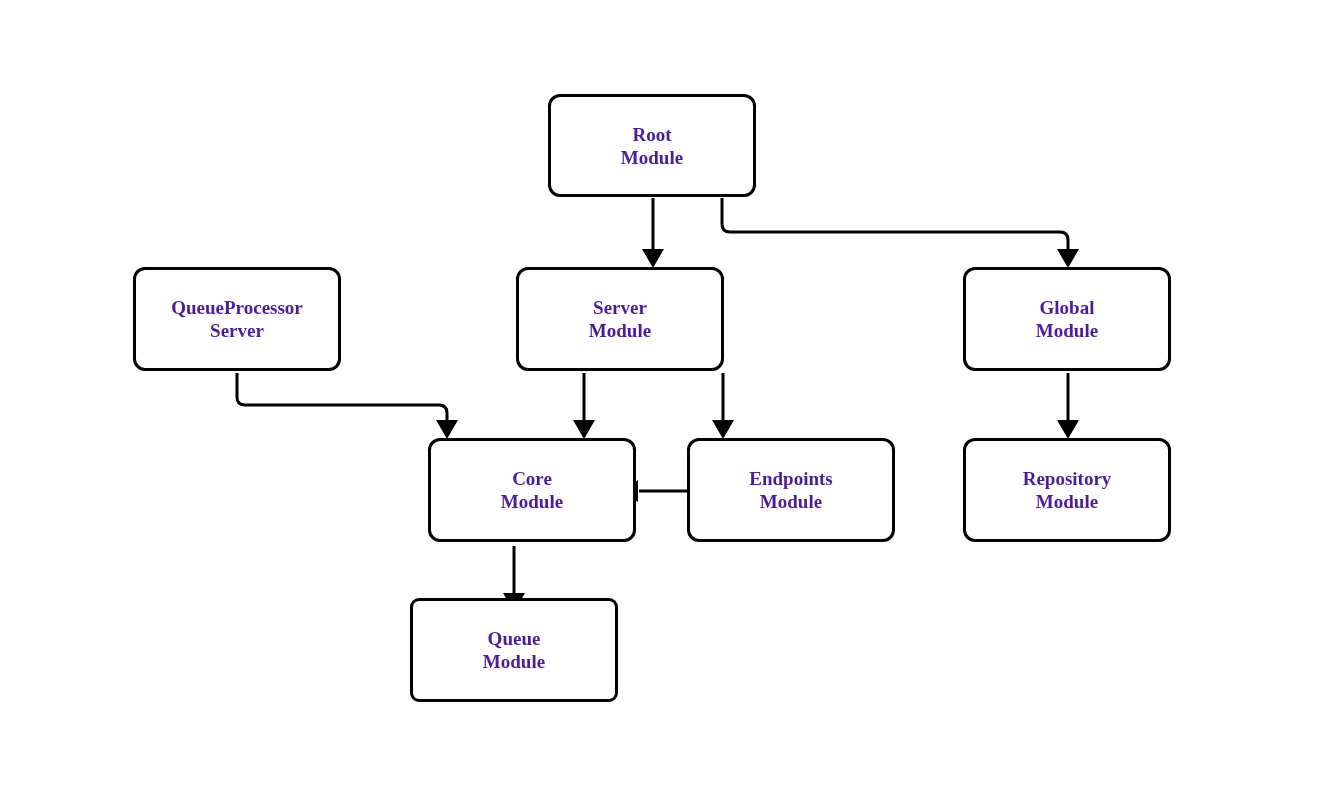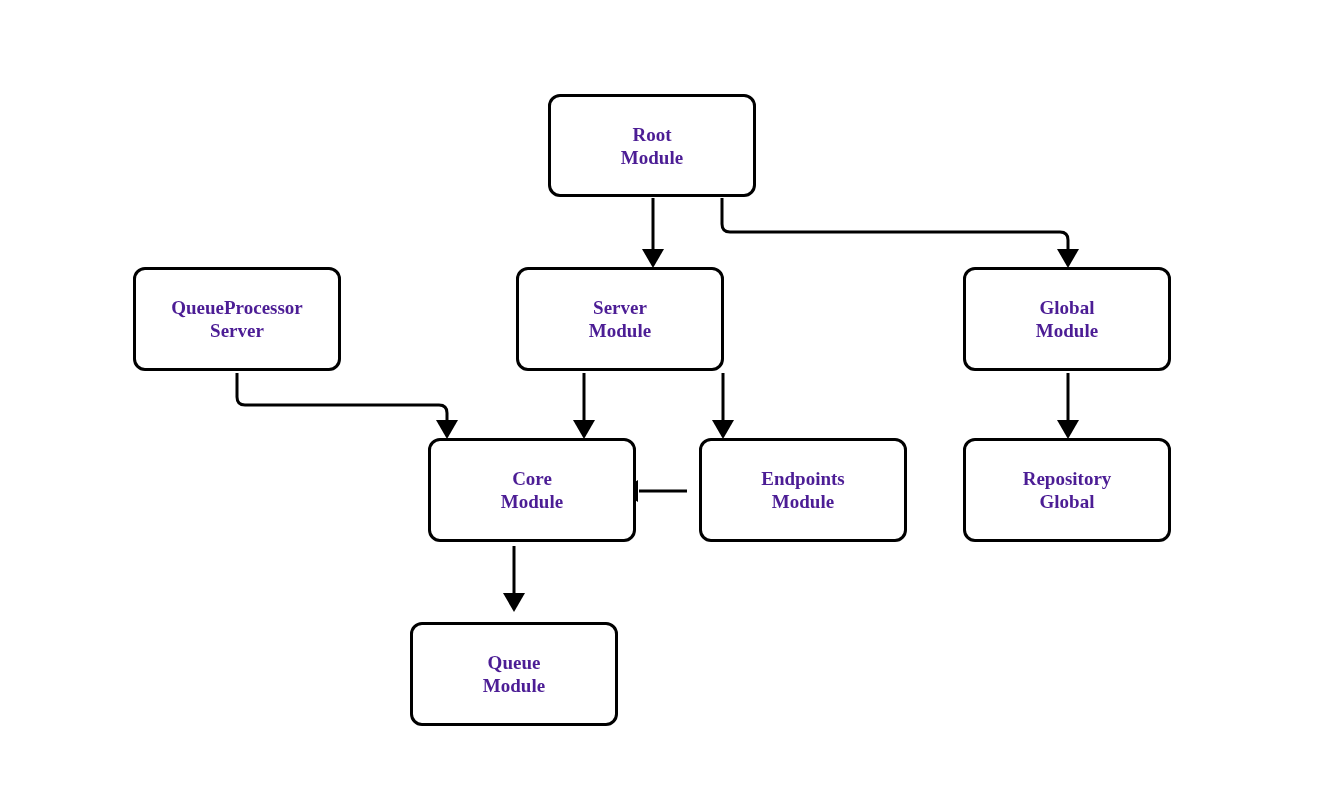--- a/index.html
+++ b/index.html
@@ -44,23 +44,23 @@
     font-weight: 700;
     line-height: 23px;
     color: #4c1d95;
     white-space: pre-line;
   }
   .node-root            { left: 548px;  top: 94px;  height: 103px; }
   .node-queue-processor { left: 133px;  top: 267px; }
   .node-server          { left: 516px;  top: 267px; }
   .node-global          { left: 963px;  top: 267px; }
   .node-core            { left: 428px;  top: 438px; }
-  .node-endpoints       { left: 687px;  top: 438px; margin-left: 12px; }
+  .node-endpoints       { left: 687px;  top: 438px; }
   .node-repository      { left: 963px;  top: 438px; }
-  .node-queue           { left: 410px;  top: 622px; }
+  .node-queue           { left: 410px;  top: 598px; border-radius: 9px; }
 </style>
 </head>
 <body>
 
 <div class="canvas">
 
   <svg class="edges" viewBox="0 0 1337 809" xmlns="http://www.w3.org/2000/svg">
 
     <g>
       <path d="M653,198 L653,250" stroke="#000000"></path>
@@ -116,18 +116,18 @@
   <div class="node node-global">Global
 Module</div>
 
   <div class="node node-core">Core
 Module</div>
 
   <div class="node node-endpoints">Endpoints
 Module</div>
 
   <div class="node node-repository">Repository
-Global</div>
+Module</div>
 
   <div class="node node-queue">Queue
 Module</div>
 
 </div>
 
 </body></html>

